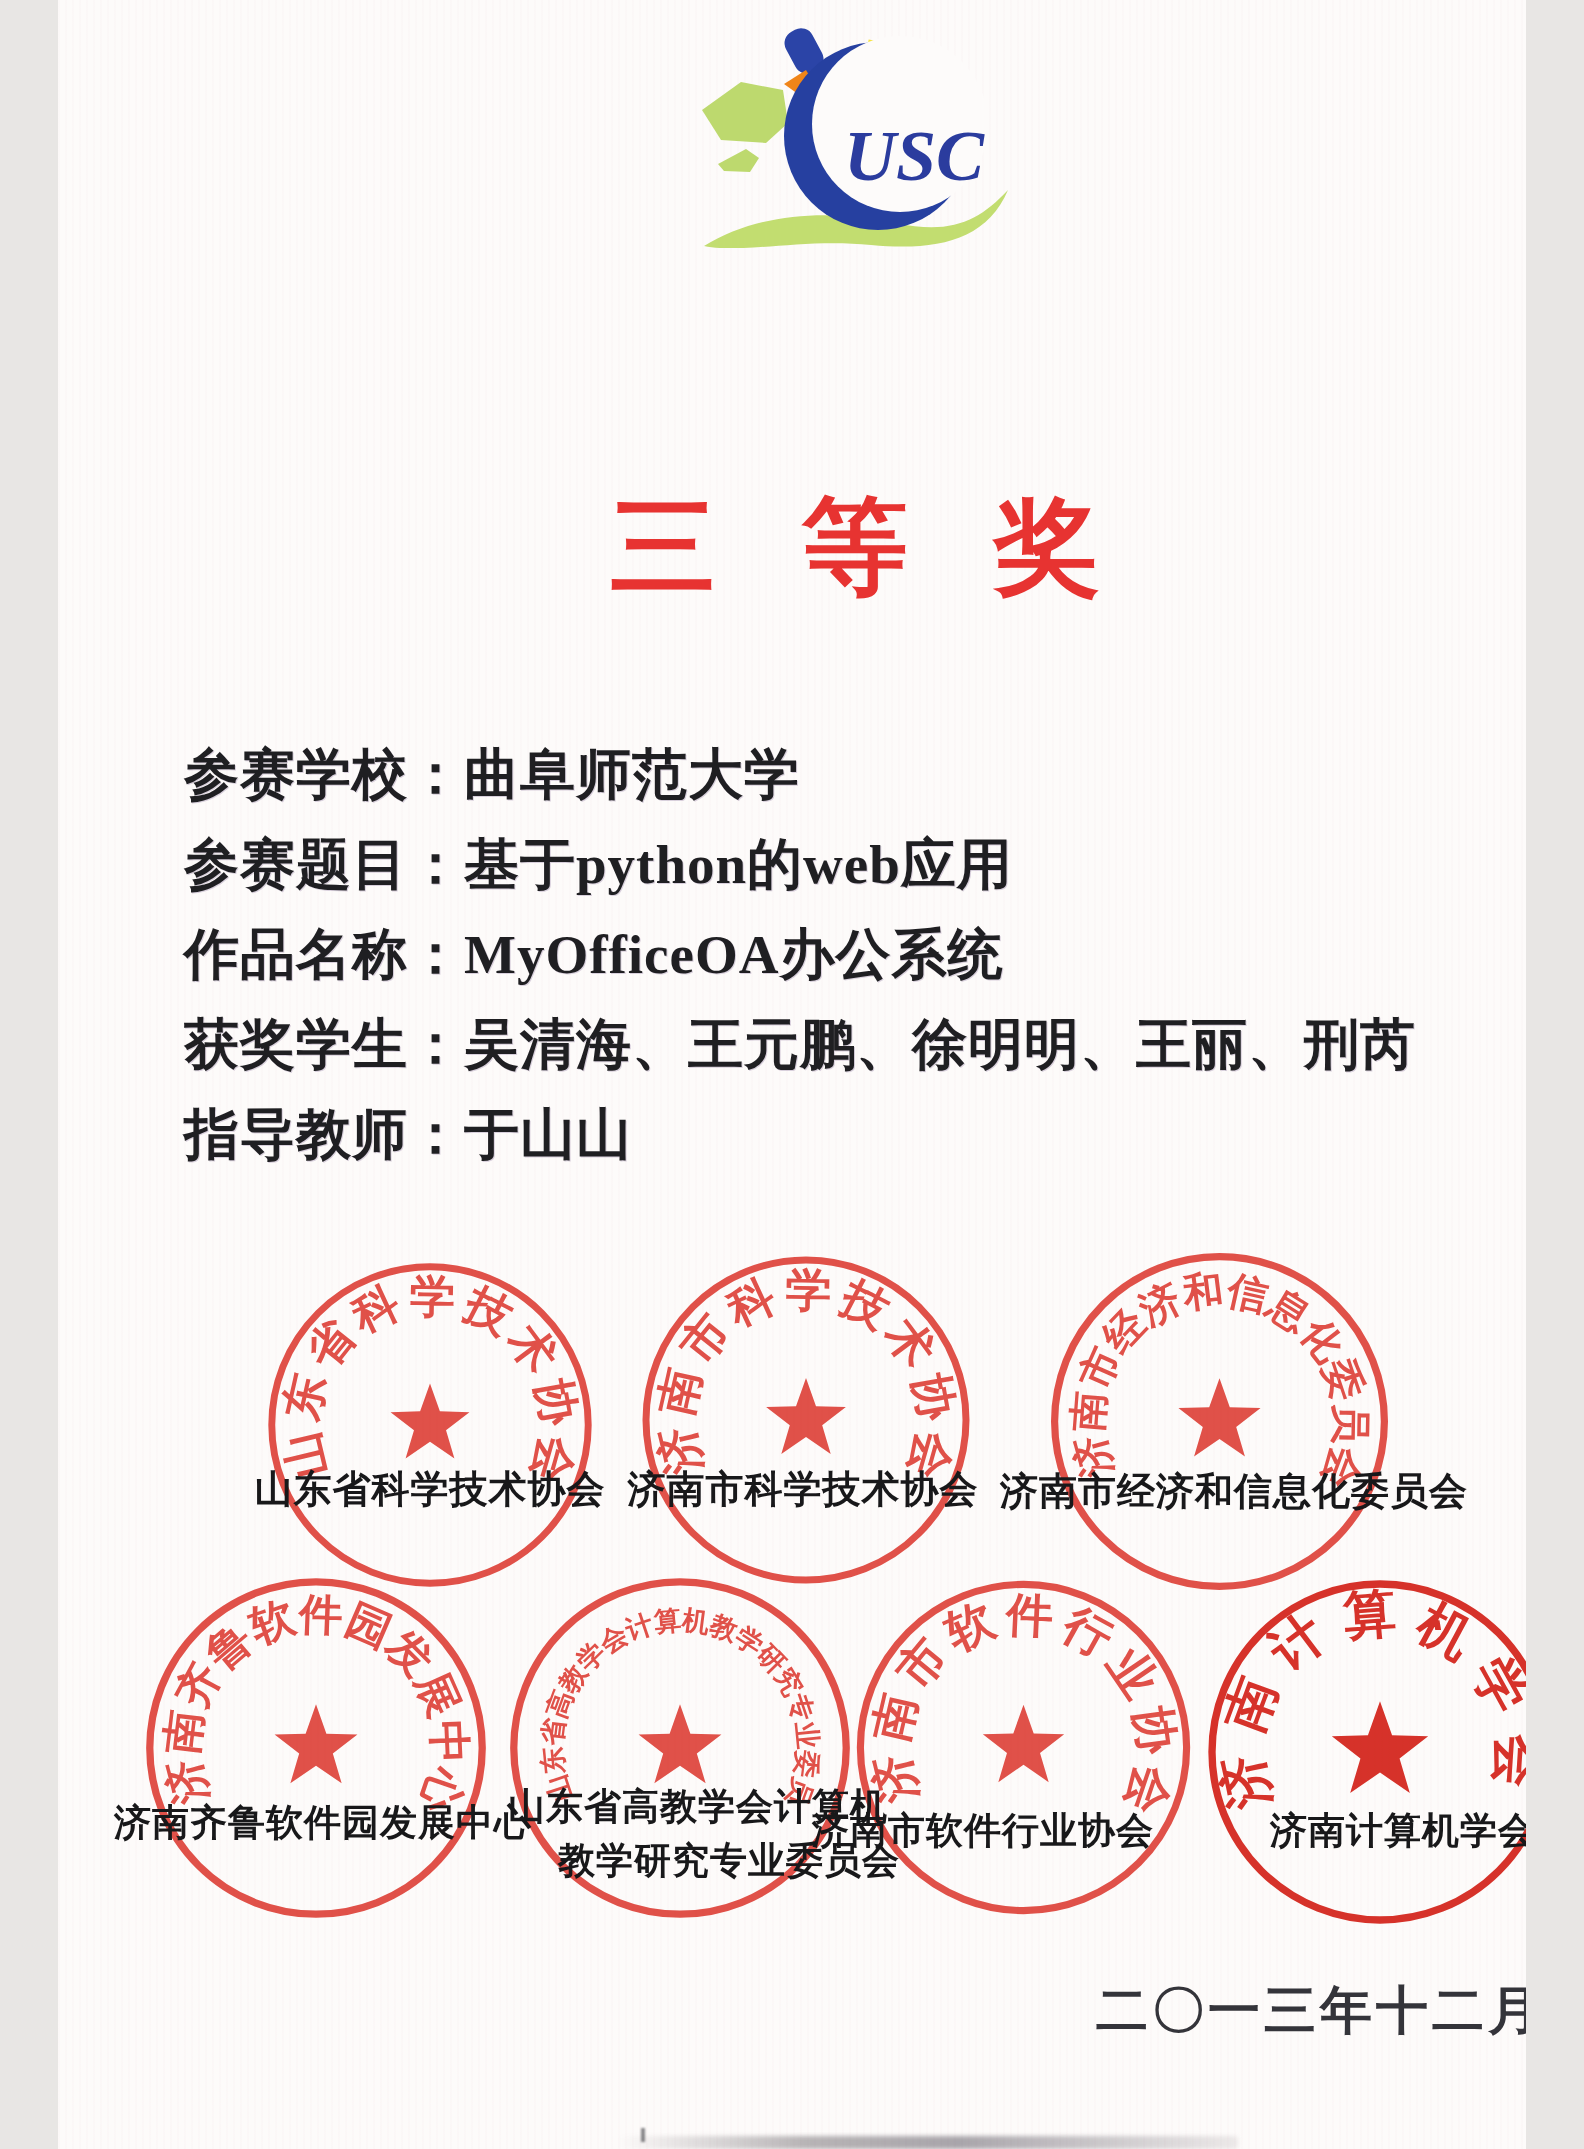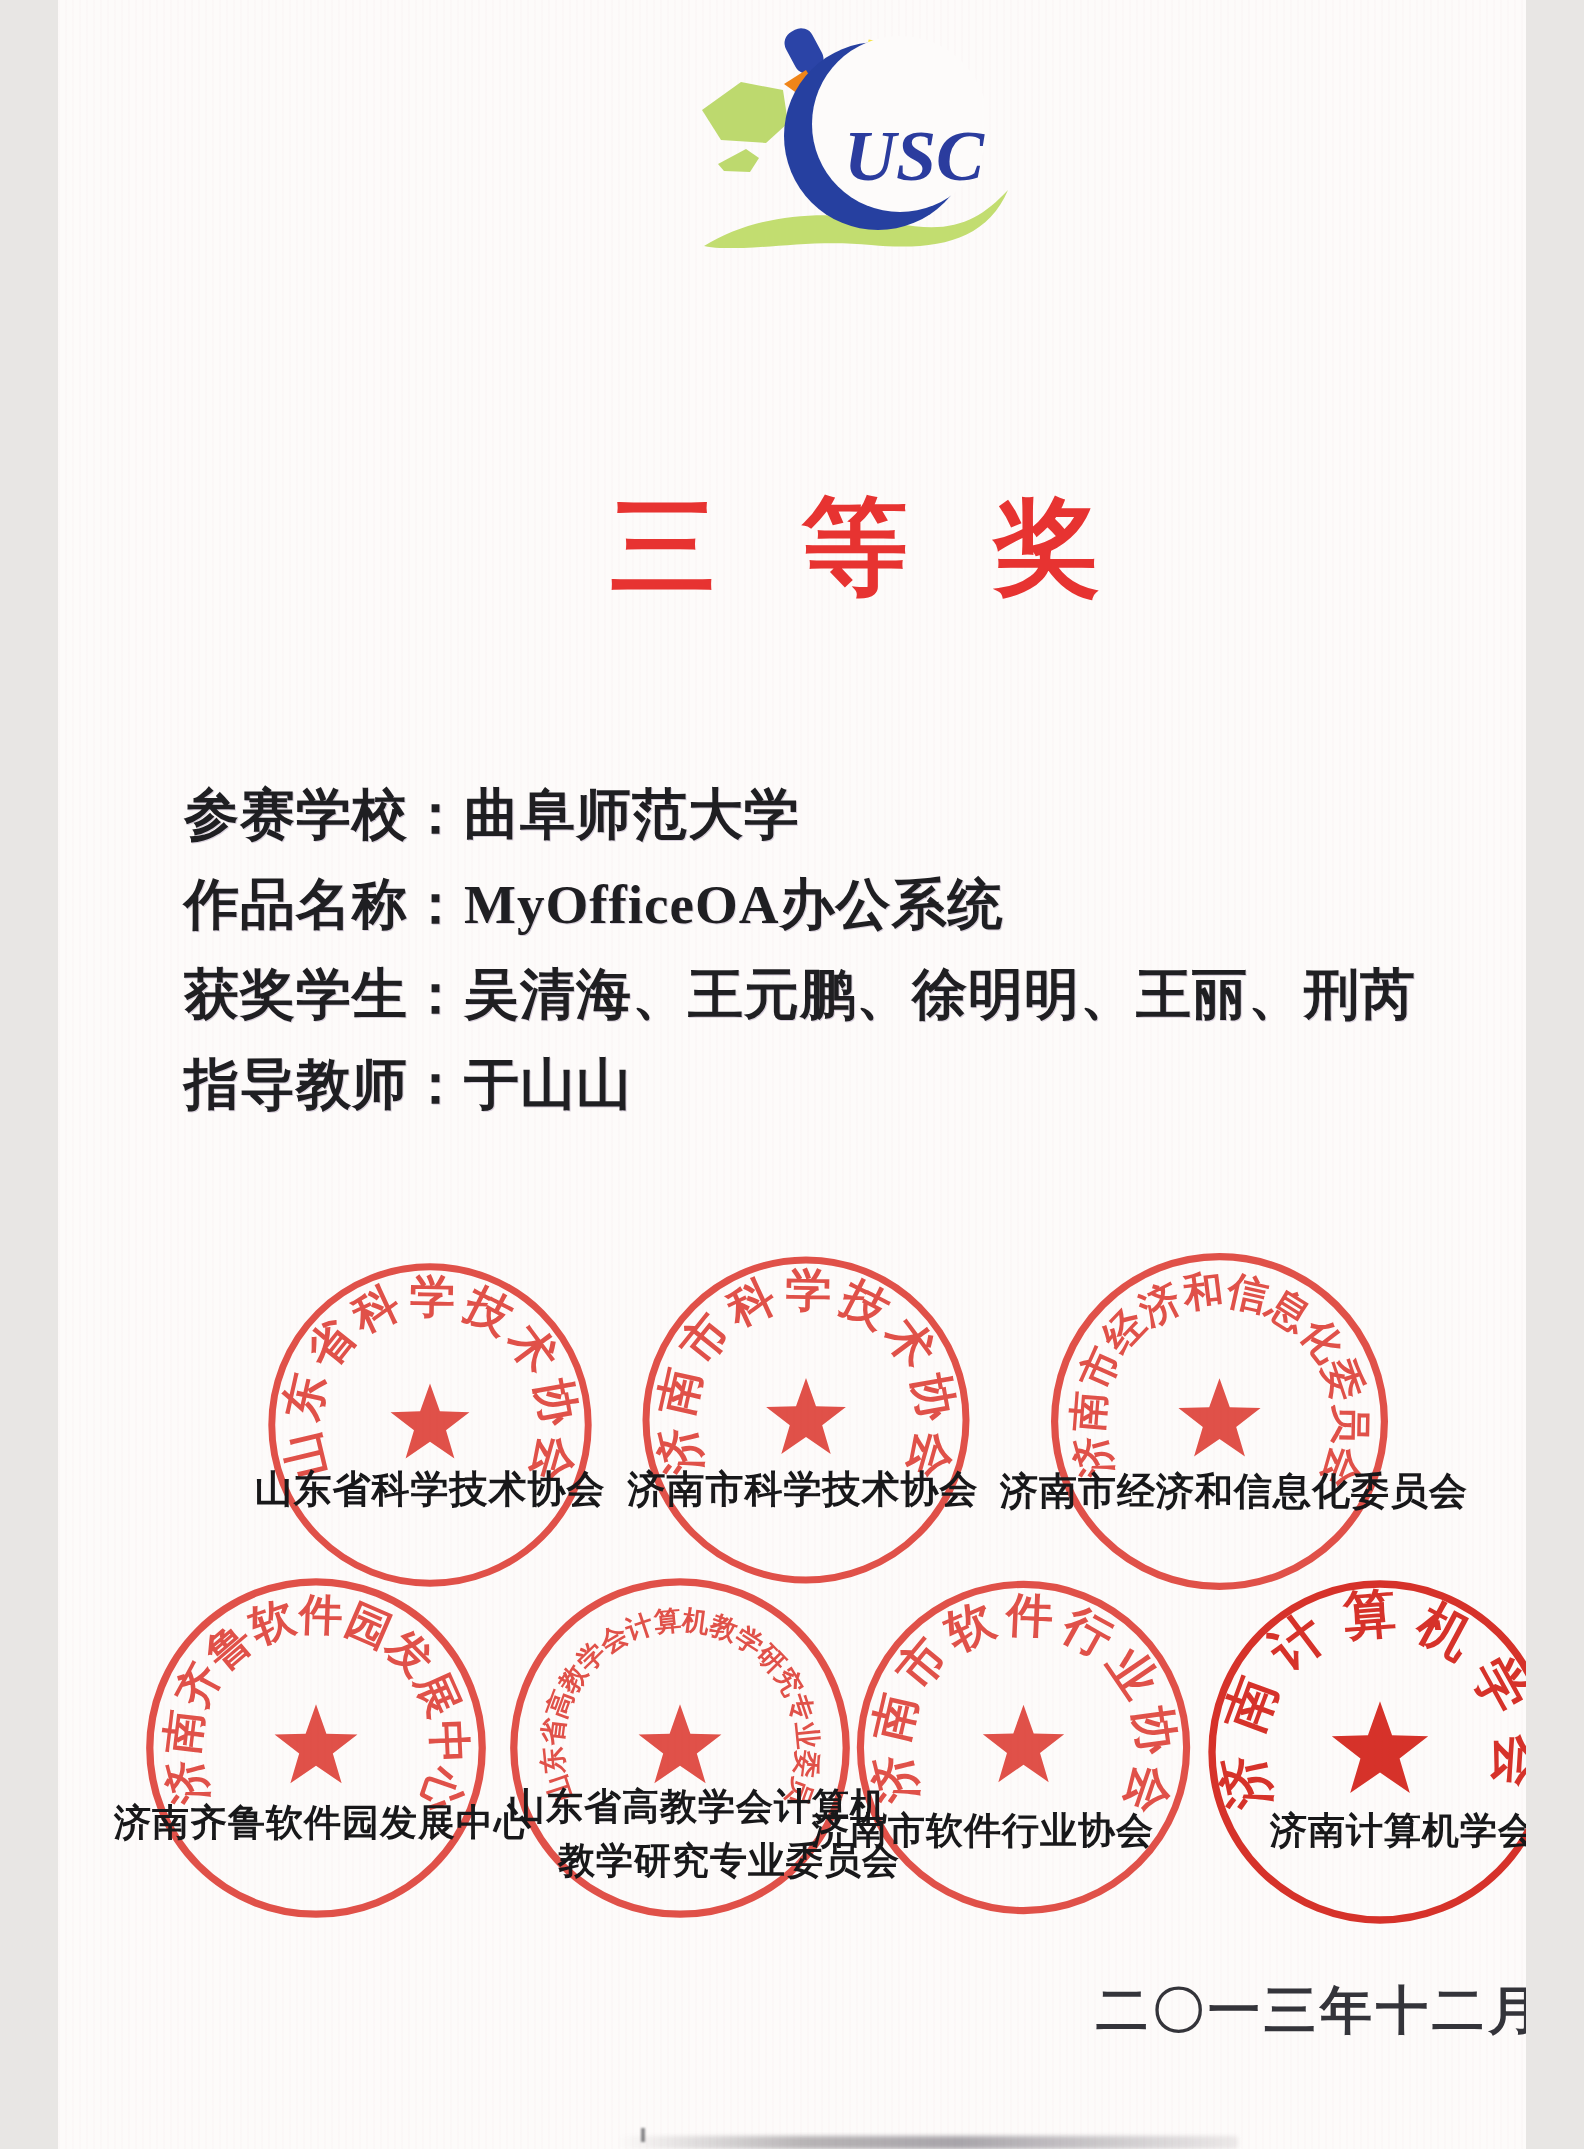--- a/index.html
+++ b/index.html
@@ -18,21 +18,21 @@
     font-size:67px;font-weight:900;letter-spacing:2px;
     color:#1b1b1d;white-space:nowrap;
     text-shadow:1px 1px 0 rgba(90,60,120,.25);
   }
   .award{
     left:552px;top:490px;
     font-size:106px;font-weight:900;
     letter-spacing:86px;line-height:1.1;
     color:#e73331;white-space:nowrap;
   }
-  .fields{left:126px;top:738px;margin-top:40px;}
+  .fields{left:126px;top:738px;}
   .field-row{
     height:90px;font-size:55px;font-weight:bold;color:#1f1f22;
     white-space:nowrap;letter-spacing:1px;
     text-shadow:1px 1px 0 rgba(90,60,120,.22);
   }
   .stamp{color:#dc382f;opacity:.87;}
   .stamp.dark{color:#d4281f;opacity:.95;}
   .seal-label{
     transform:translateX(-50%);
     font-size:38px;font-weight:bold;color:#18181a;
@@ -77,20 +77,23 @@
 
     <text x="308" y="162" font-size="72" font-weight="bold" font-style="italic" fill="#2b3c9e">USC</text>
   </svg>
 
 
   <div class="abs award">三等奖</div>
 
   <div class="abs fields">
     <div class="field-row">
       <span>参赛学校：</span><span>曲阜师范大学</span>
+    </div>
+    <div class="field-row">
+      <span>参赛题目：</span><span>基于python的web应用</span>
     </div>
     <div class="field-row">
       <span>作品名称：</span><span>MyOfficeOA办公系统</span>
     </div>
     <div class="field-row">
       <span>获奖学生：</span><span>吴清海、王元鹏、徐明明、王丽、刑芮</span>
     </div>
     <div class="field-row">
       <span>指导教师：</span><span>于山山</span>
     </div>

